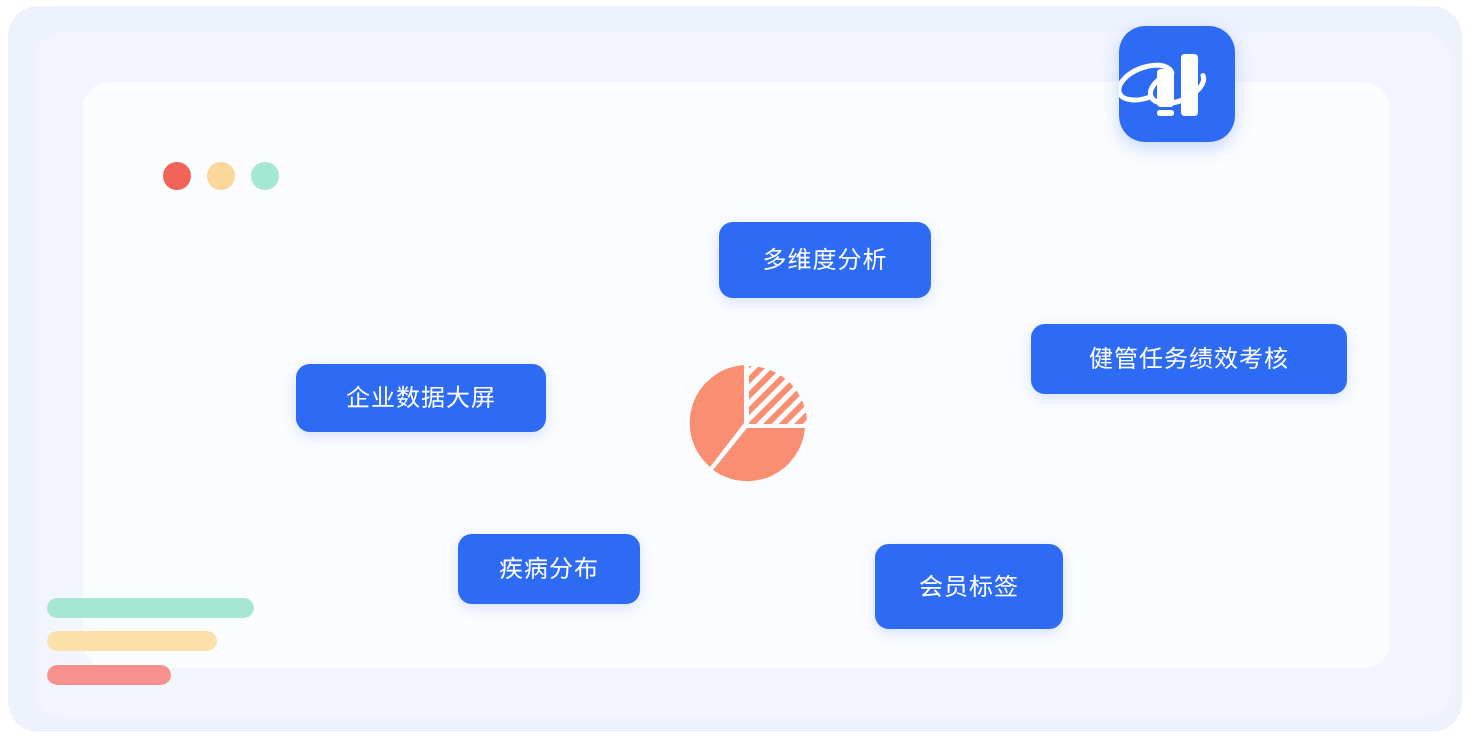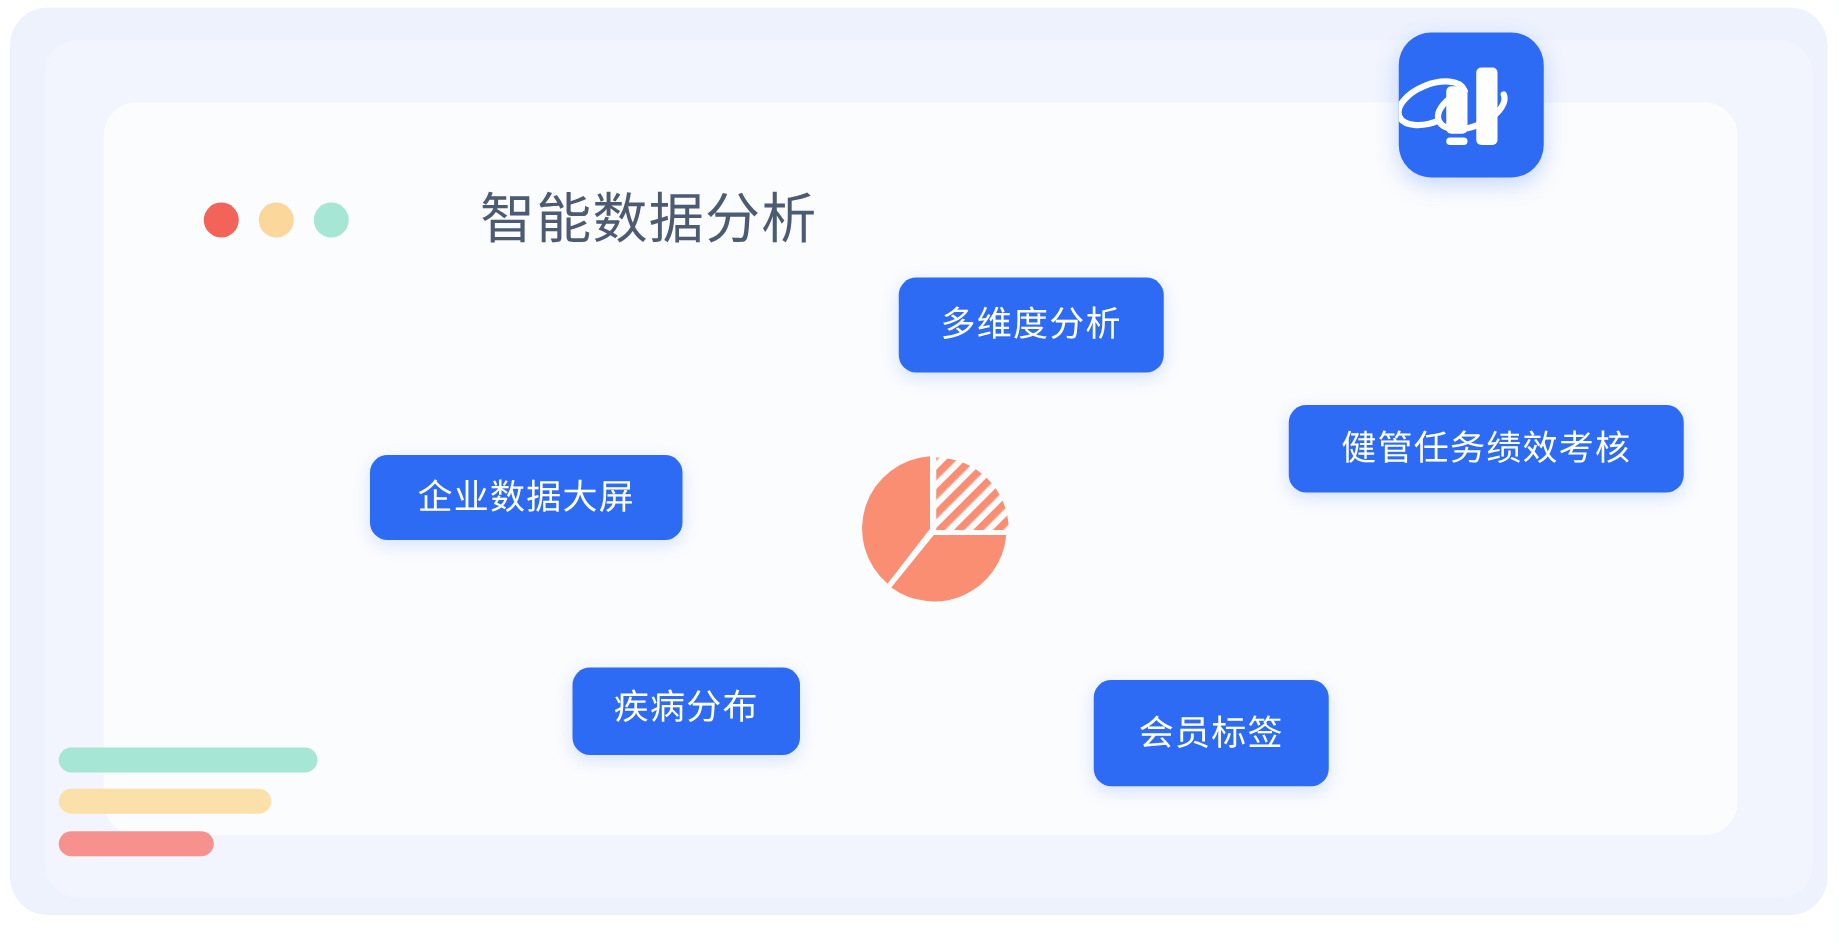--- a/index.html
+++ b/index.html
@@ -102,35 +102,35 @@
     width: 116px;
     height: 116px;
   }
 
   
   .pill {
     position: absolute;
     background: #2d6bf5;
     color: #ffffff;
     border-radius: 14px;
-    font-size: 28px;
+    font-size: 24px;
     line-height: 1;
     display: flex;
     align-items: center;
     justify-content: center;
     white-space: nowrap;
     box-shadow: 0 4px 14px rgba(45,107,245,0.18);
     letter-spacing: 1px;
     box-sizing: border-box;
   }
 
   .pill-0 { left: 719px;  top: 222px; width: 212px; height: 76px; }
   .pill-1 { left: 999px;  top: 324px; width: 316px; height: 70px; margin-left: 32px; }
   .pill-2 { left: 296px;  top: 364px; width: 250px; height: 68px; }
-  .pill-3 { left: 458px;  top: 534px; width: 182px; height: 70px; font-family: Liberation Mono, monospace; }
+  .pill-3 { left: 458px;  top: 534px; width: 182px; height: 70px; }
   .pill-4 { left: 875px;  top: 544px; width: 188px; height: 85px; }
 
   
   .pie-wrap {
     position: absolute;
     left: 685px;
     top: 362px;
     width: 124px;
     height: 124px;
   }
@@ -155,21 +155,20 @@
   </div>
 
   <div class="main-card"></div>
 
   <div class="window-dots">
     <span class="dot dot-red"></span>
     <span class="dot dot-amber"></span>
     <span class="dot dot-mint"></span>
   </div>
 
-  <div class="page-title">智能数据分析</div>
 
   <div class="logo-badge">
     <svg viewBox="0 0 116 116" xmlns="http://www.w3.org/2000/svg">
 
       <rect x="38" y="43" width="17" height="38" rx="4" fill="#ffffff"></rect>
 
       <rect x="38" y="84" width="17" height="6" rx="3" fill="#ffffff"></rect>
 
       <rect x="62" y="28" width="17" height="62" rx="4" fill="#ffffff"></rect>
 

